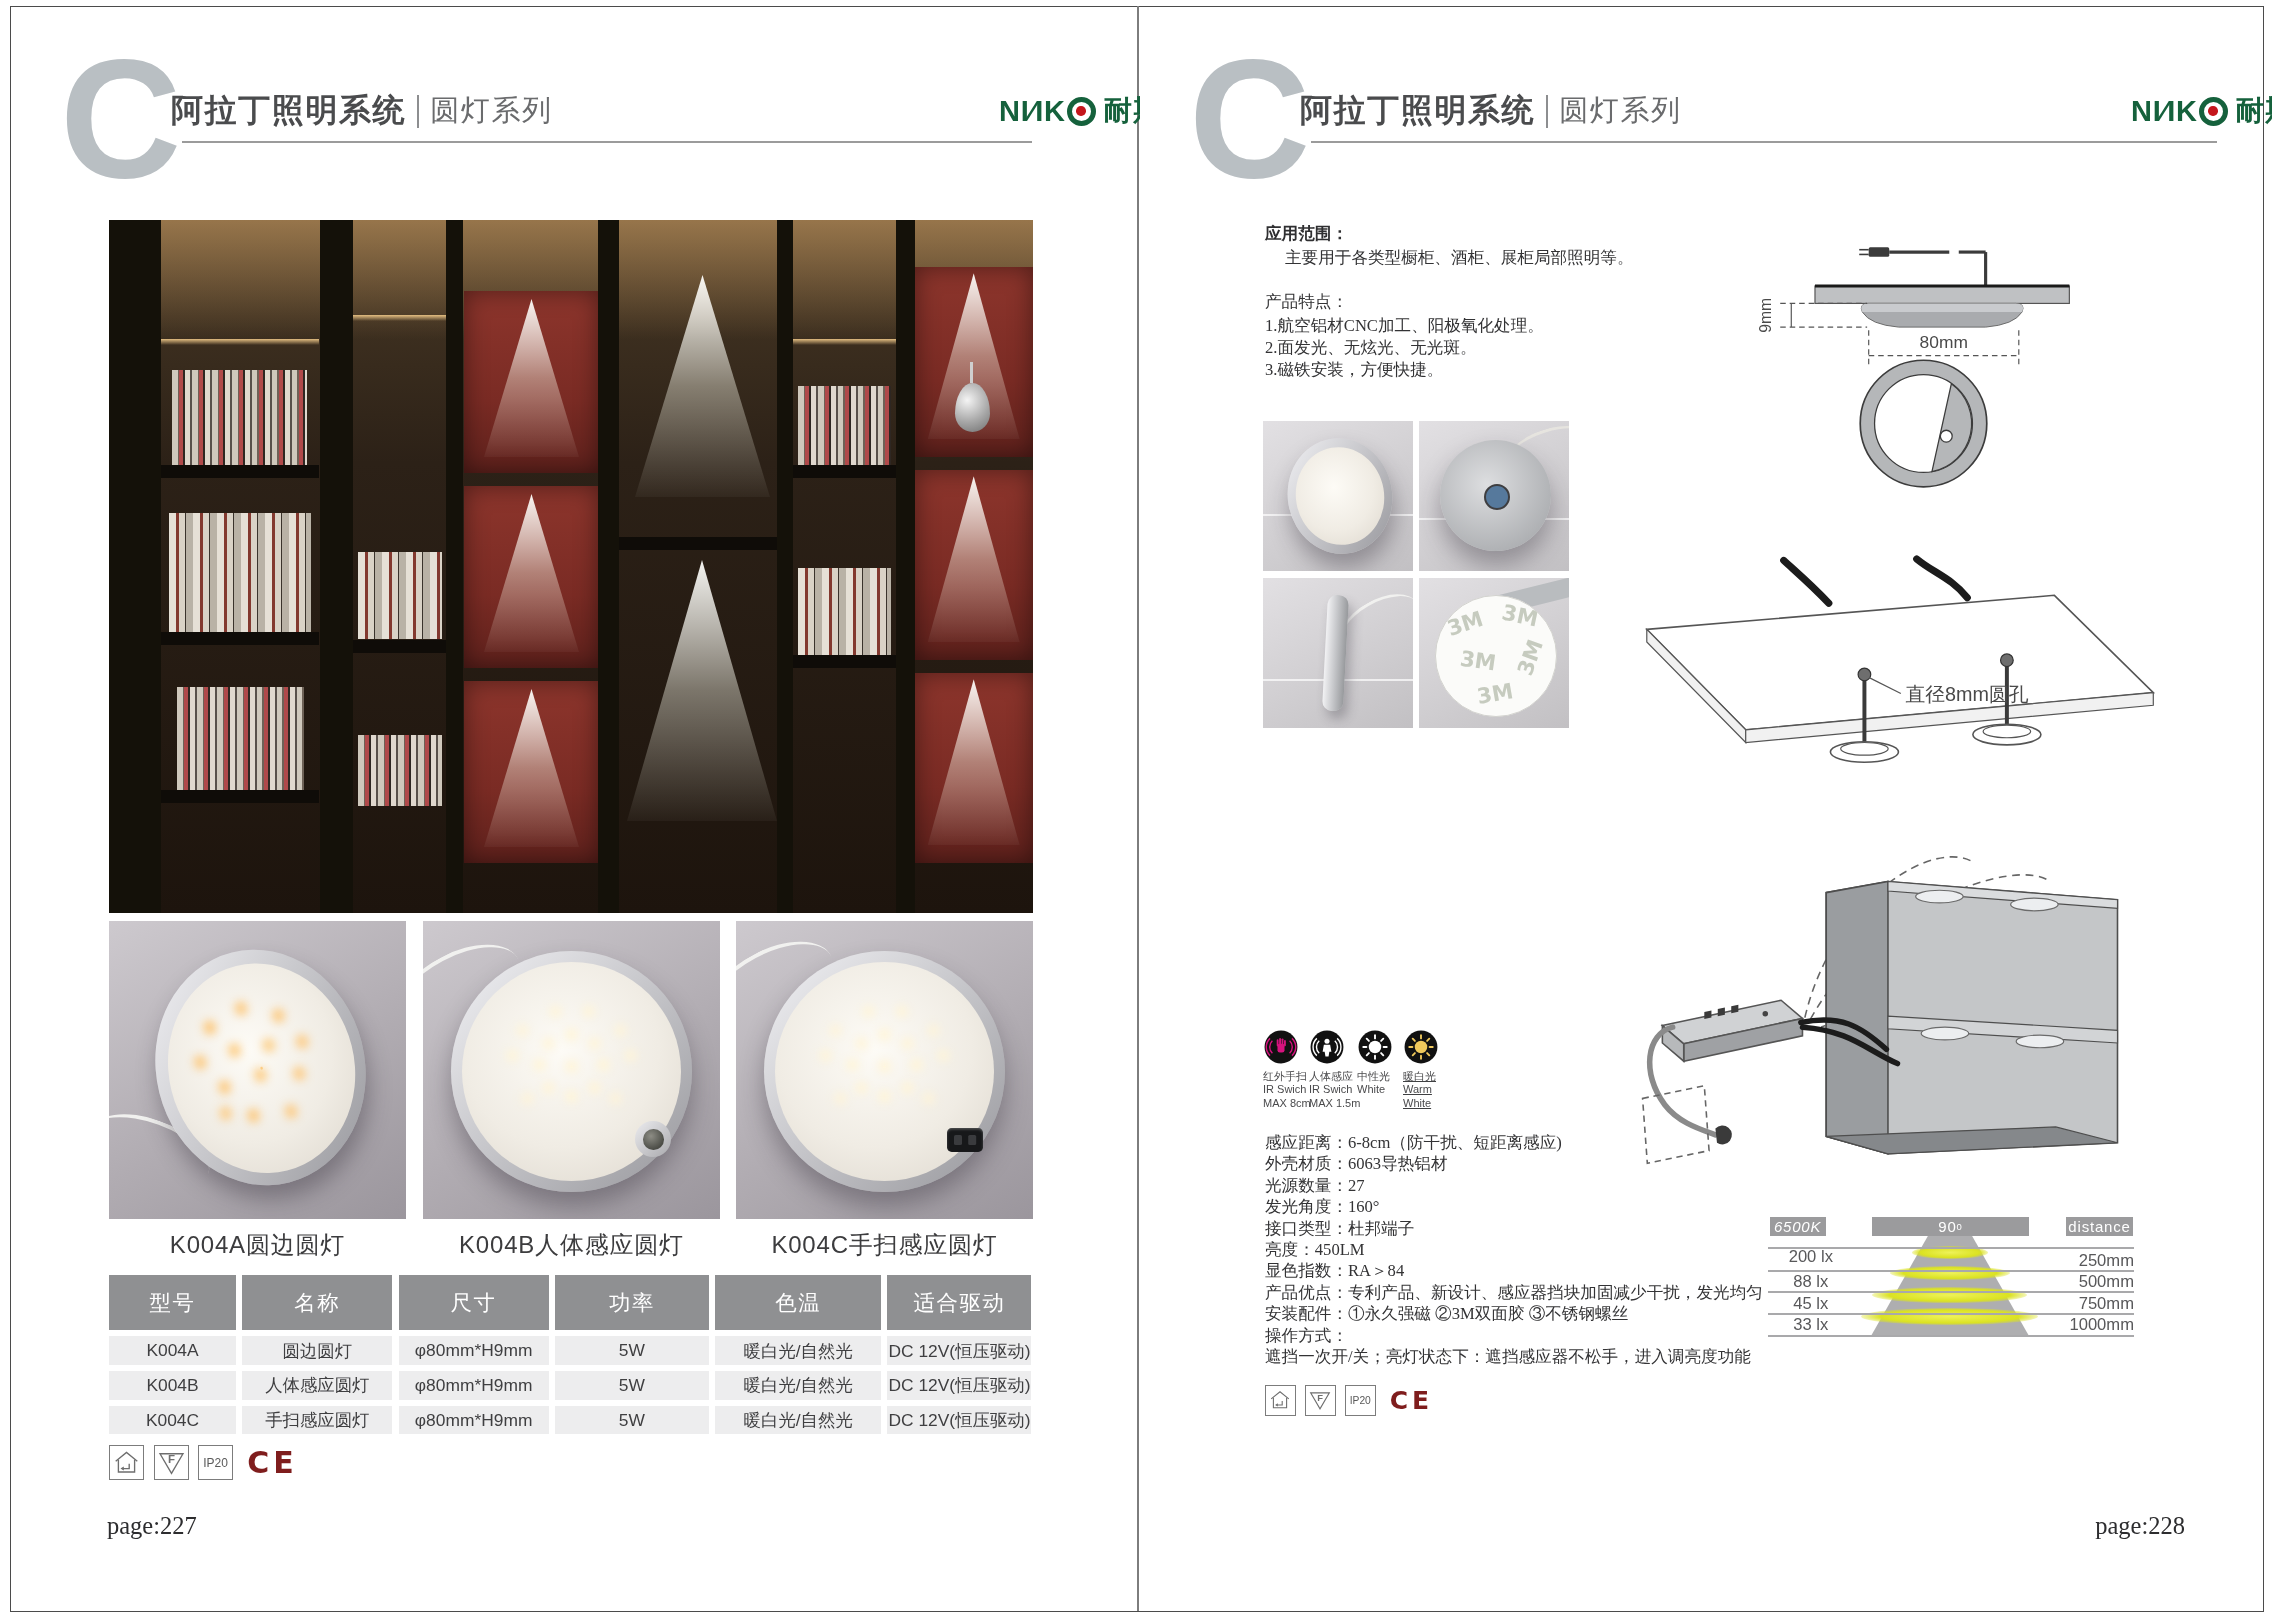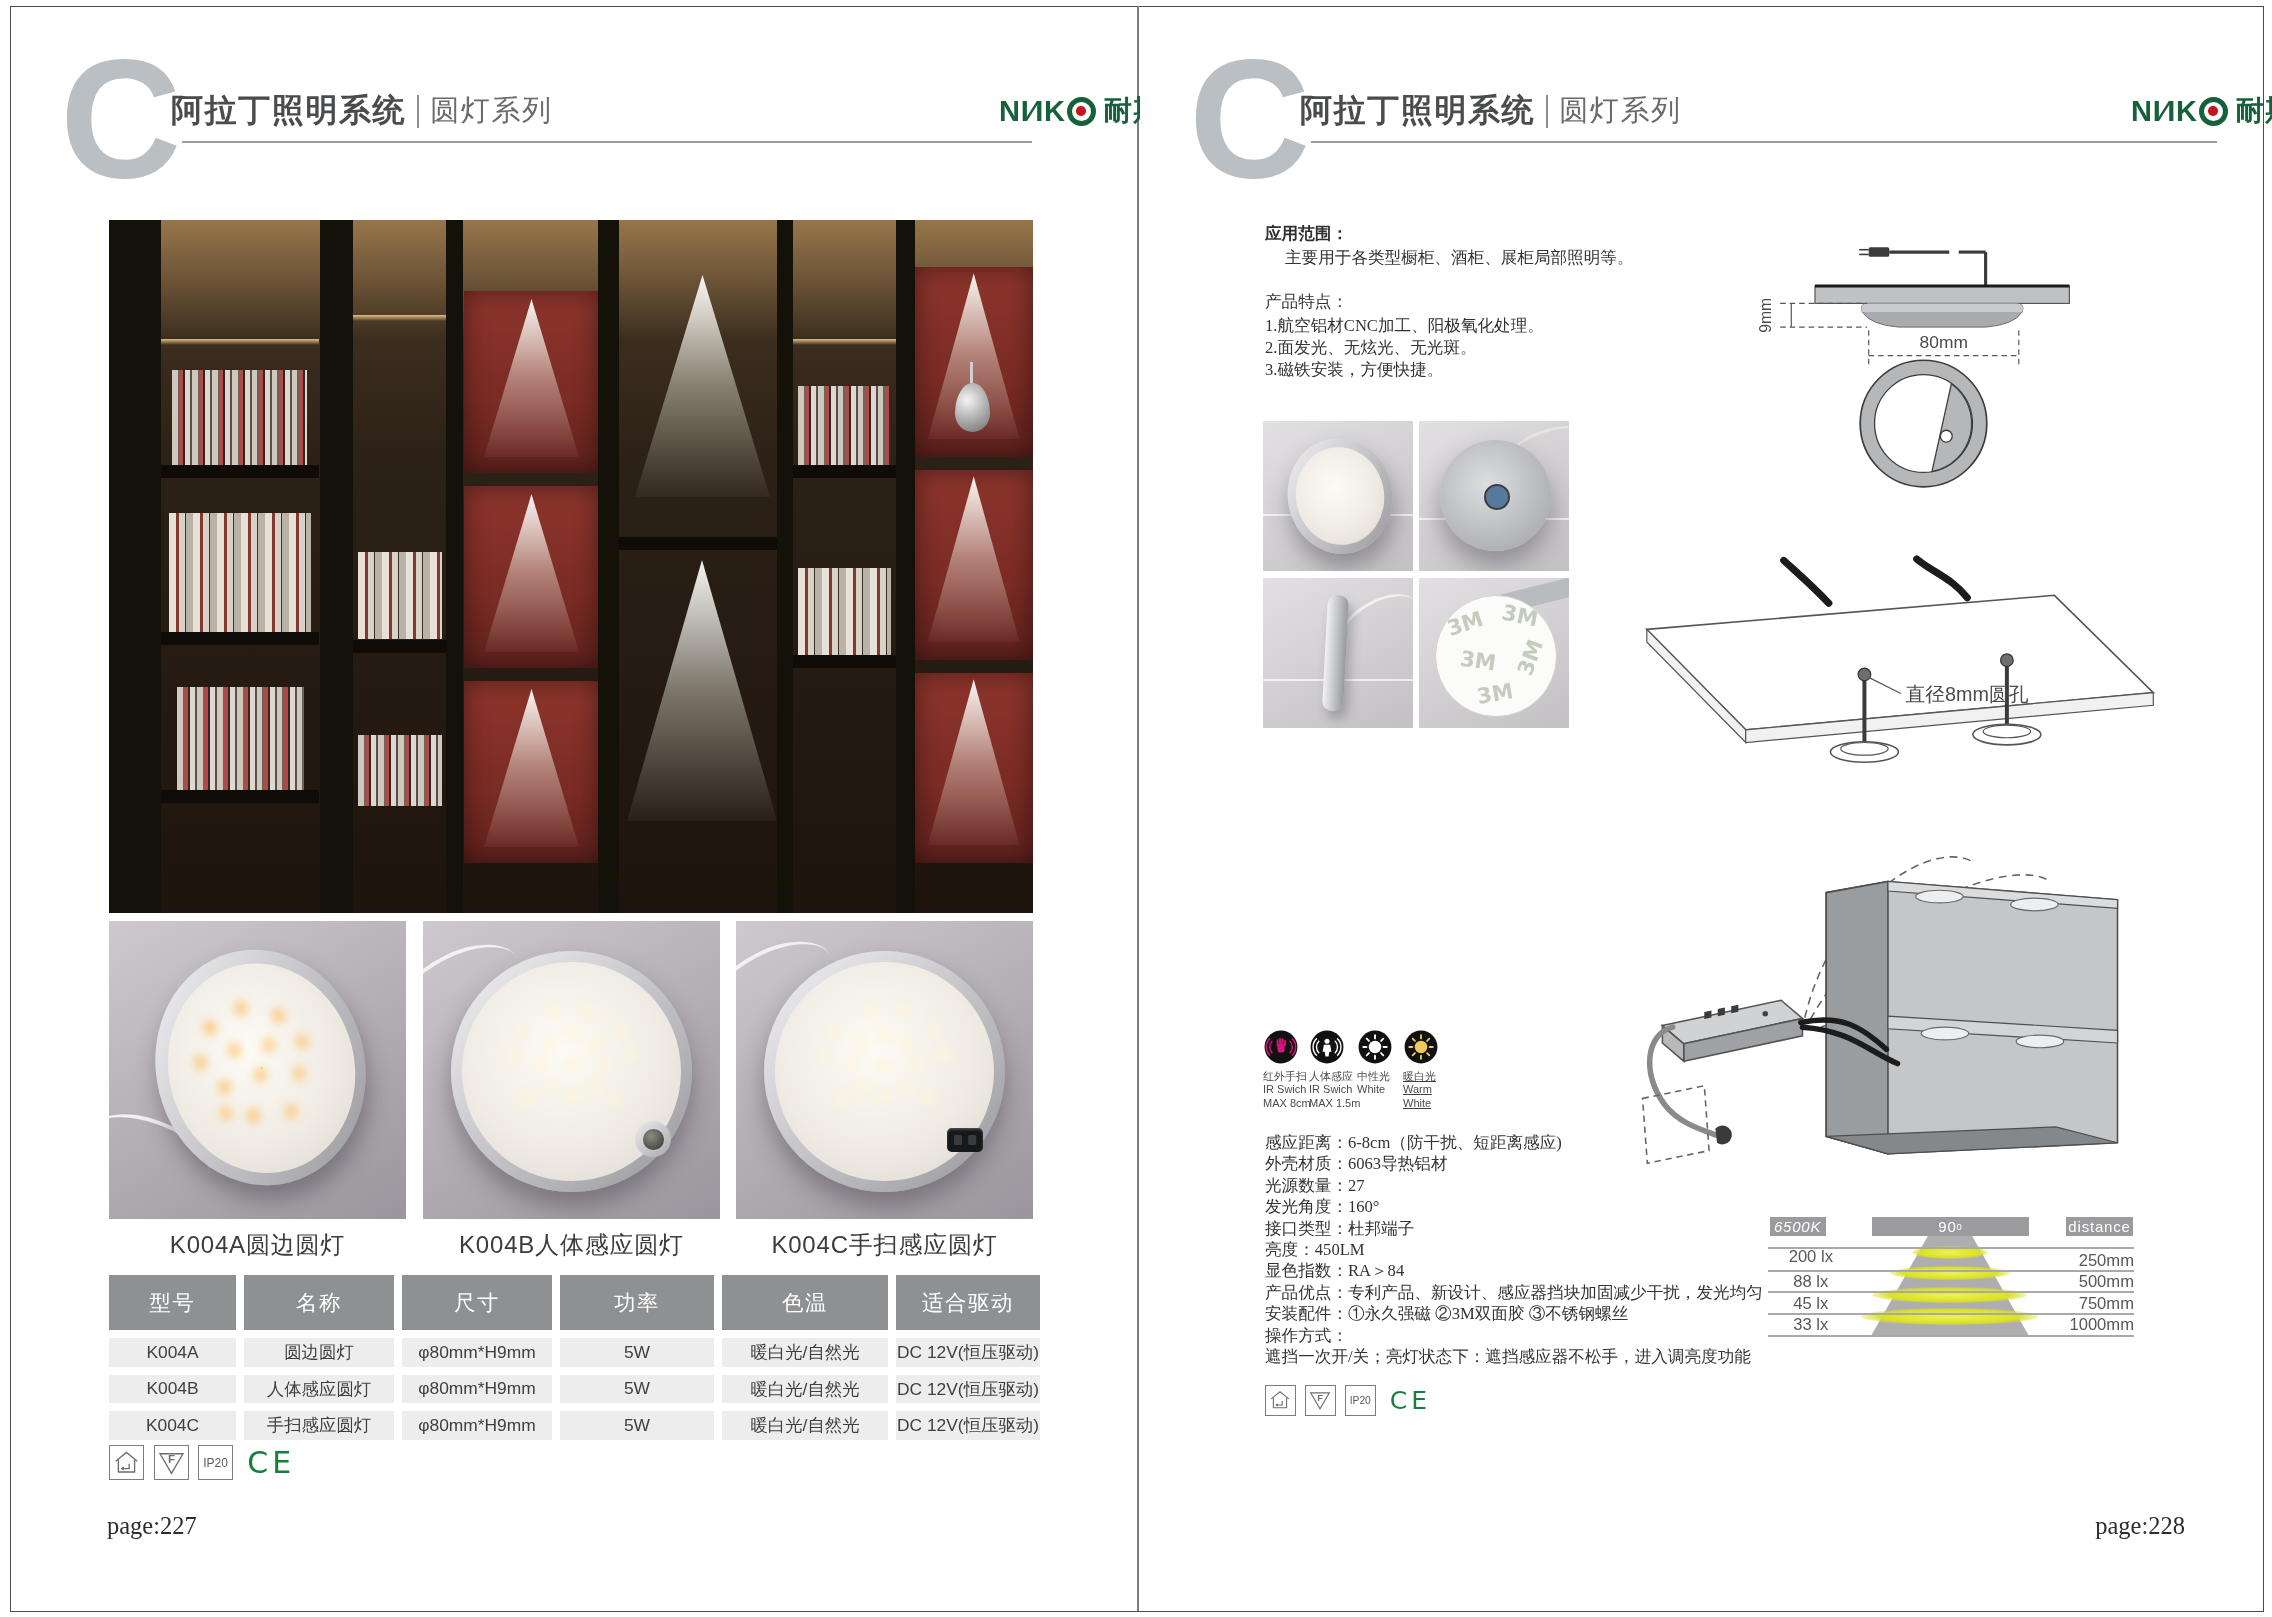--- a/index.html
+++ b/index.html
@@ -73,29 +73,29 @@
                background:linear-gradient(135deg,#ececef,#a9a9ad);}
   .sensor-dome::after{content:"";position:absolute;left:8px;top:8px;width:20.6px;height:20.6px;border-radius:50%;
                background:radial-gradient(circle at 38% 34%,#8d8d85,#4c4d47 70%);}
   .switch{position:absolute;width:36px;height:24px;border-radius:4.7px;background:#17181a;box-shadow:inset 0 1.6px 2.4px rgba(255,255,255,.25);}
   .switch::after{content:"";position:absolute;left:7.1px;top:7.1px;width:8px;height:9.5px;background:#3a3b3e;border-radius:1.6px;
                  box-shadow:14.2px 0 0 #3a3b3e;}
   .caption{position:absolute;top:1221px;width:297px;text-align:center;font-size:24px;color:#3c3c3e;letter-spacing:0.8px;}
 
   
   .spec-table{position:absolute;left:98px;top:1267px;width:924px;display:grid;
-              grid-template-columns:127px 150px 150px 154px 166px 144px;column-gap:6.3px;row-gap:6.3px;gap:8px;}
+              grid-template-columns:127px 150px 150px 154px 166px 144px;column-gap:6.3px;row-gap:6.3px;}
   .th{height:55px;background:#8f9092;color:#fff;font-size:21.4px;display:flex;align-items:center;justify-content:center;letter-spacing:1.6px;}
   .td{height:28.5px;background:#ededee;color:#3f3f41;font-size:17.4px;display:flex;align-items:center;justify-content:center;}
 
   
   .cert-row{position:absolute;display:flex;align-items:center;gap:9.5px;}
   .cert-box{width:33px;height:33px;border:1.6px solid #7c7c7c;display:flex;align-items:center;justify-content:center;background:#fff;}
   .ip-text{font-size:12px;color:#5a5a5a;}
-  .ce-text{font-size:30px;font-weight:400;color:#15803d;letter-spacing:4px;margin-left:4.7px;font-family:"DejaVu Sans",sans-serif;}
+  .ce-text{font-size:30px;font-weight:700;color:#7f1d1d;letter-spacing:4px;margin-left:4.7px;font-family:"DejaVu Sans",sans-serif;}
   .page-label{position:absolute;font-family:"Liberation Serif","DejaVu Serif",serif;font-size:24.5px;color:#2d2d2f;}
 
   
   .blk-title{position:absolute;font-size:16.6px;font-weight:700;color:#2f2f31;}
   .serif-line{position:absolute;font-family:"Liberation Serif","DejaVu Serif",serif;font-size:16.6px;color:#333335;white-space:nowrap;}
   .specs-list{position:absolute;left:125px;top:1124px;font-family:"Liberation Serif","DejaVu Serif",serif;
               font-size:16.6px;color:#333335;line-height:21.4px;white-space:nowrap;}
 
   
   .mini{position:absolute;width:150px;height:150px;overflow:hidden;background:linear-gradient(150deg,#e2e0e3 0%,#cfcdd0 60%,#c2c0c3 100%);}

